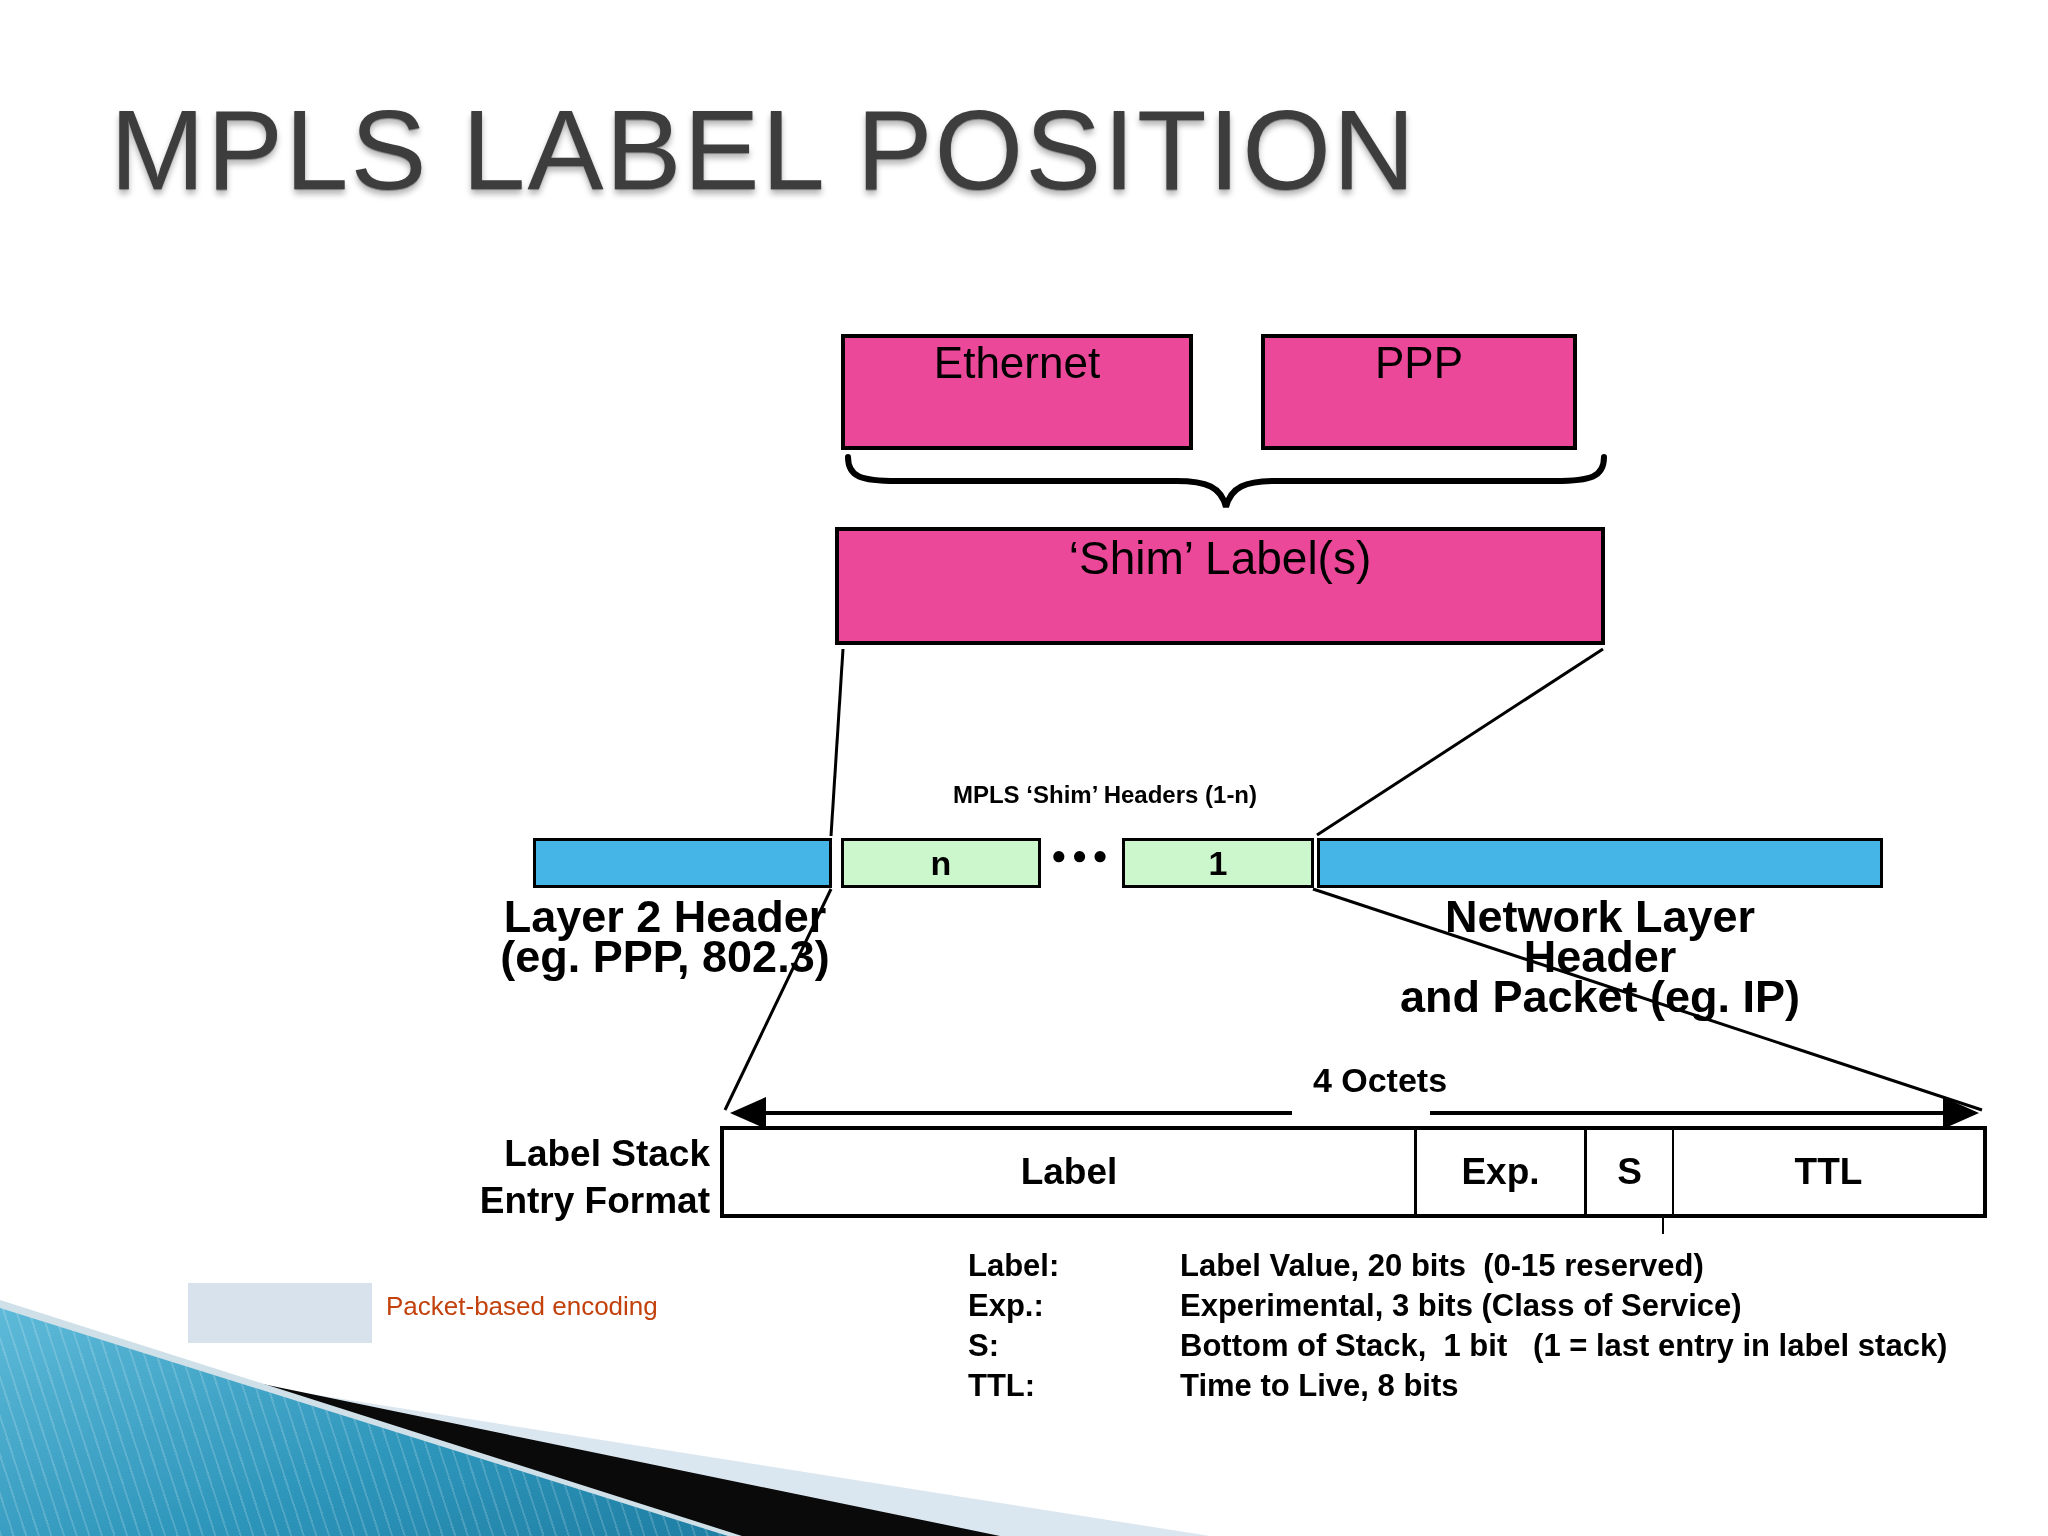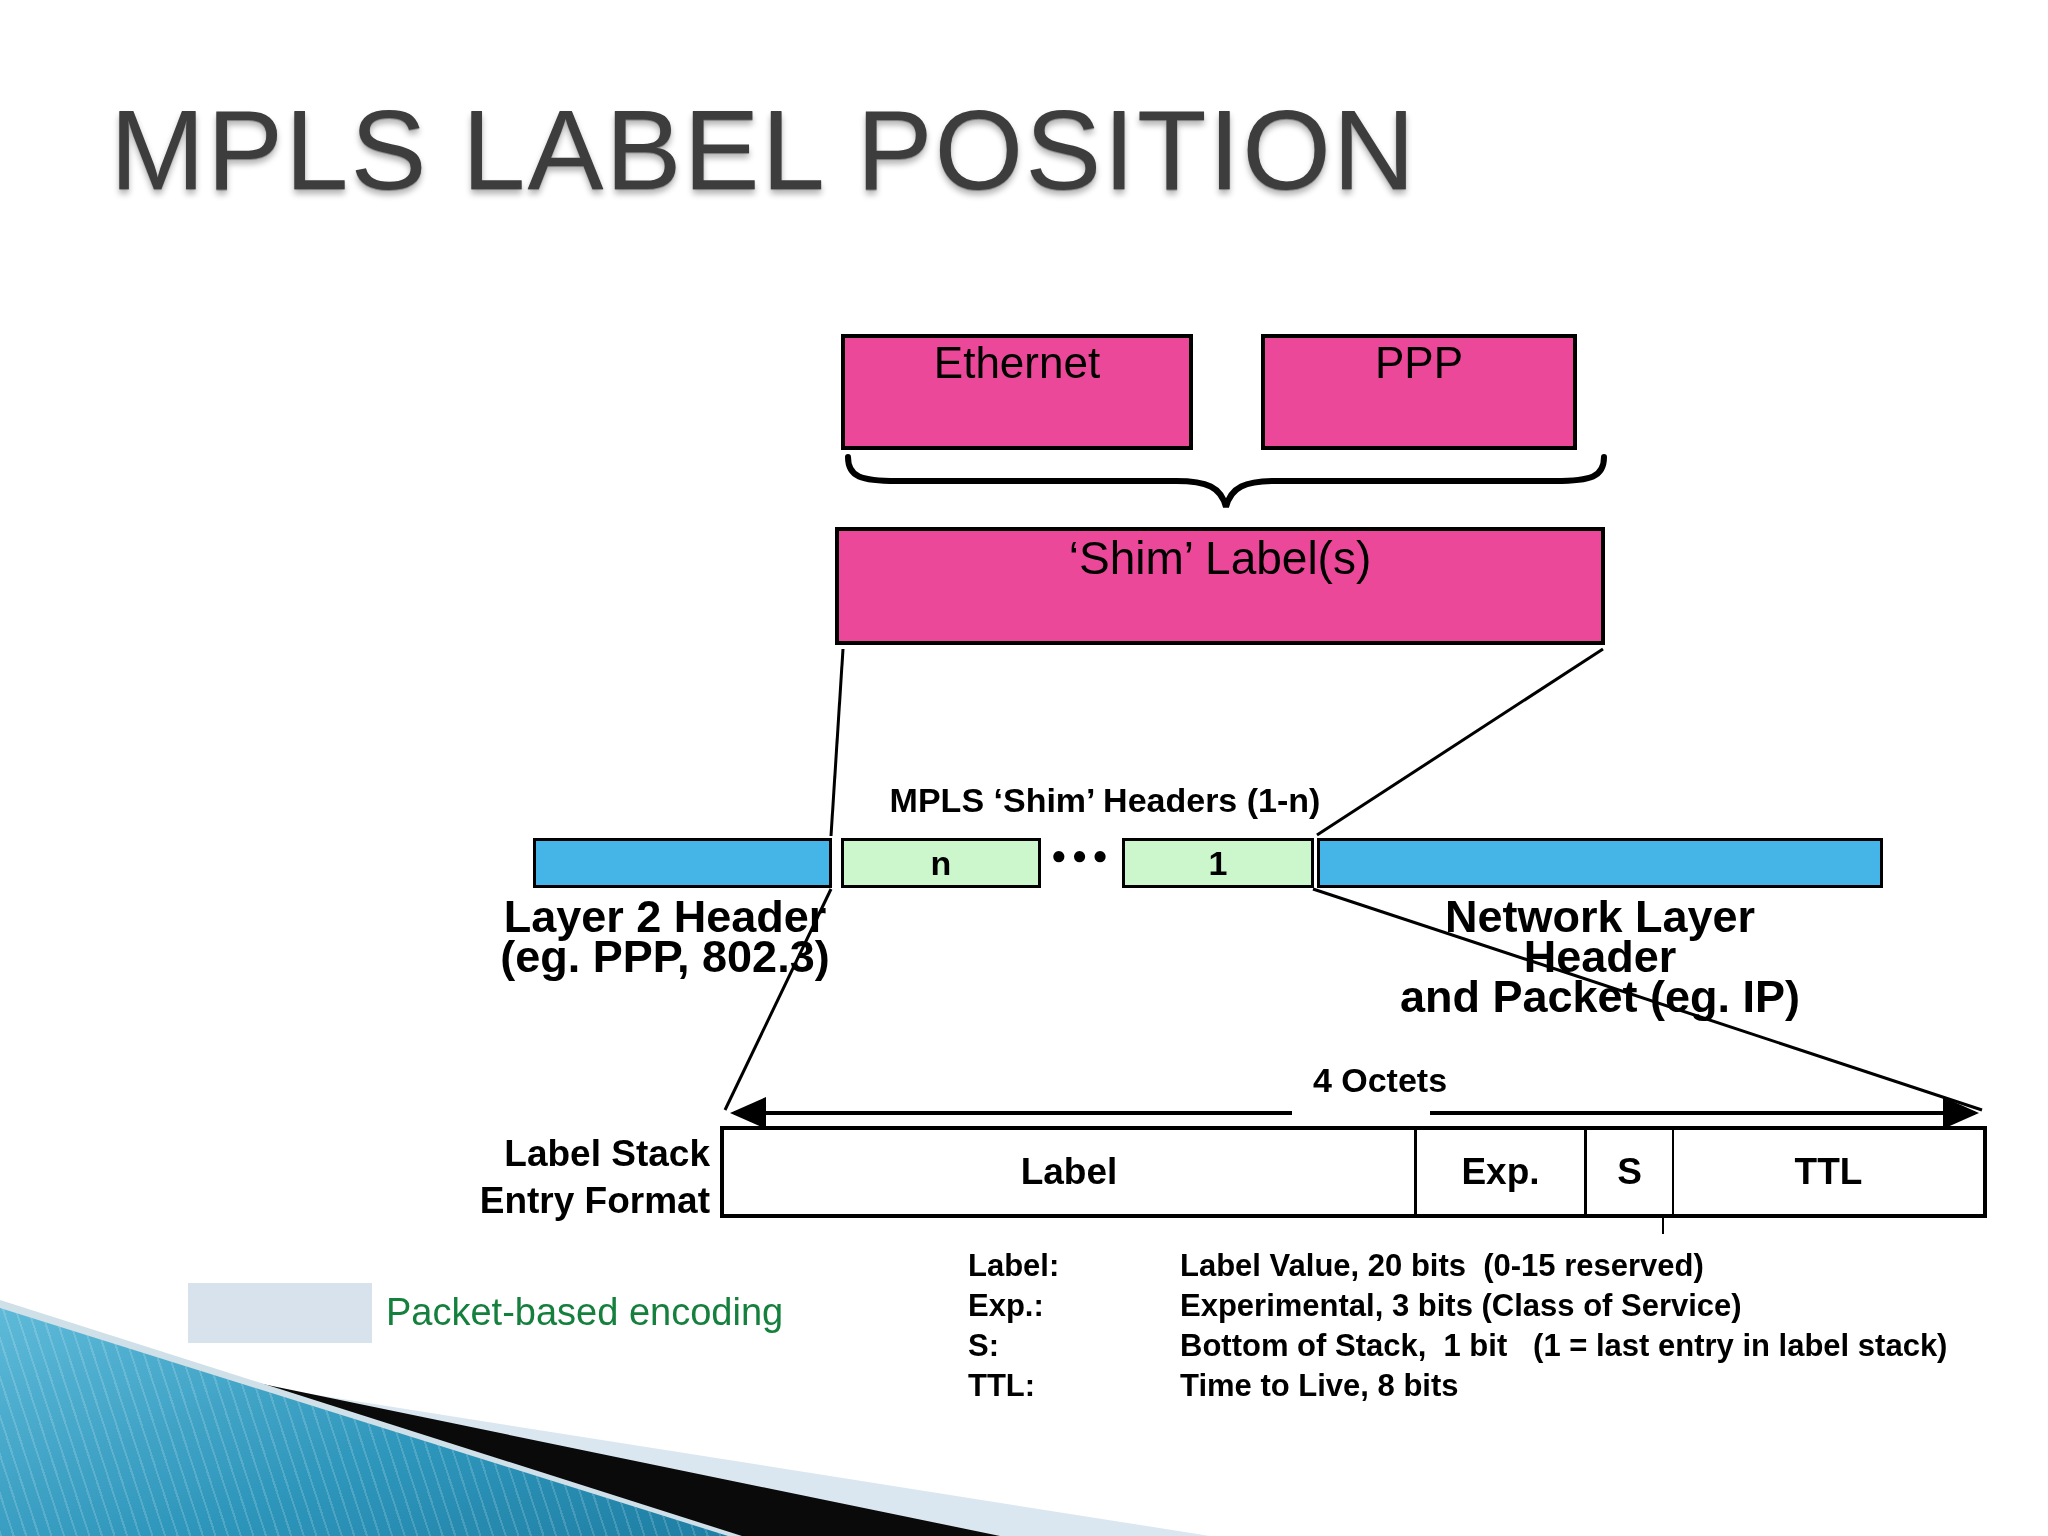--- a/index.html
+++ b/index.html
@@ -40,21 +40,21 @@
   .bar-n     { left:841px;  width:200px; }
   .bar-1     { left:1122px; width:192px; }
   .bar-net   { left:1317px; width:566px; }
   .bar-dots  {
     left:1040px; top:840px; width:84px; text-align:center;
     font-size:26px; font-weight:bold; letter-spacing:5px;
   }
 
   .shim-caption {
     left:800px; top:781px; width:610px; text-align:center;
-    font-weight:bold; font-size:34px;
+    font-weight:bold; font-size:24px;
   }
   .bar-label {
     font-weight:bold; font-size:45px; line-height:40px; text-align:center;
   }
   .label-l2  { left:455px;  top:897px; width:420px; }
   .label-net { left:1390px; top:897px; width:420px; }
 
   
   .octets-label {
     left:1270px; top:1061px; width:220px; text-align:center;
@@ -78,21 +78,21 @@
   .cell-s     { width:87px;  border-right:2px solid #000; }
   .cell-ttl   { flex:1; }
 
   
   .def-term { position:absolute; left:968px;  font-weight:bold; font-size:31px; }
   .def-text { position:absolute; left:1180px; font-weight:bold; font-size:31px; white-space:pre; }
   .r1 { top:1248px; } .r2 { top:1288px; } .r3 { top:1328px; } .r4 { top:1368px; }
 
   
   .legend-swatch { left:188px; top:1283px; width:184px; height:60px; background:#d8e2ed; }
-  .legend-label  { left:386px; top:1291px; font-size:38px; color:#15803d; }
+  .legend-label  { left:386px; top:1291px; font-size:26px; color:#c2410c; }
 
   
   .deco { position:absolute; left:0; top:1280px; width:1240px; height:256px; pointer-events:none; }
   .deco-pale  { clip-path:polygon(0 65px, 1210px 256px, 0 256px); background:#dbe7f0; }
   .deco-black { clip-path:polygon(0 50px, 1000px 256px, 0 256px); background:#0a0a0a; }
   .deco-edge  { clip-path:polygon(0 20px, 742px 256px, 0 256px); background:#cfe0e8; }
   .deco-teal  {
     clip-path:polygon(0 28px, 728px 256px, 0 256px);
     background:
       repeating-linear-gradient(72deg, rgba(255,255,255,0.16) 0 2px, rgba(255,255,255,0) 2px 12px),

